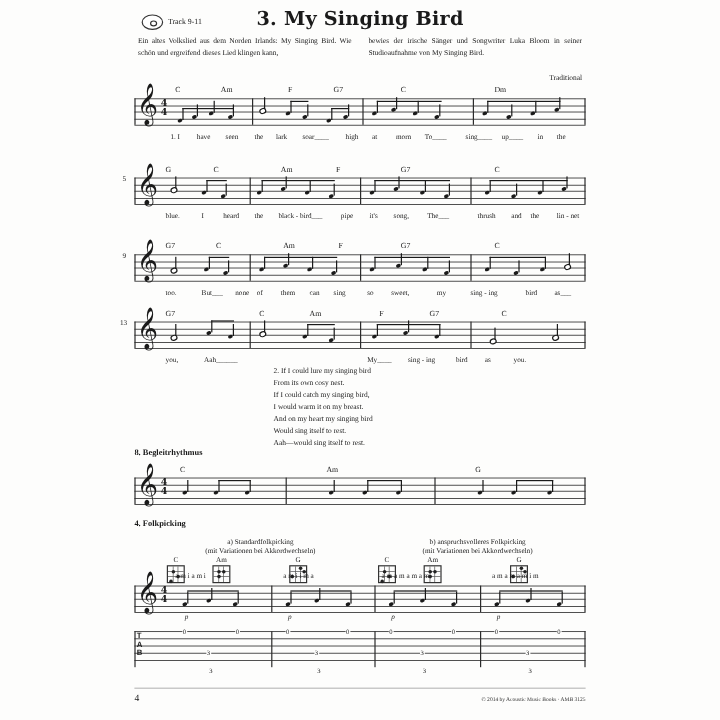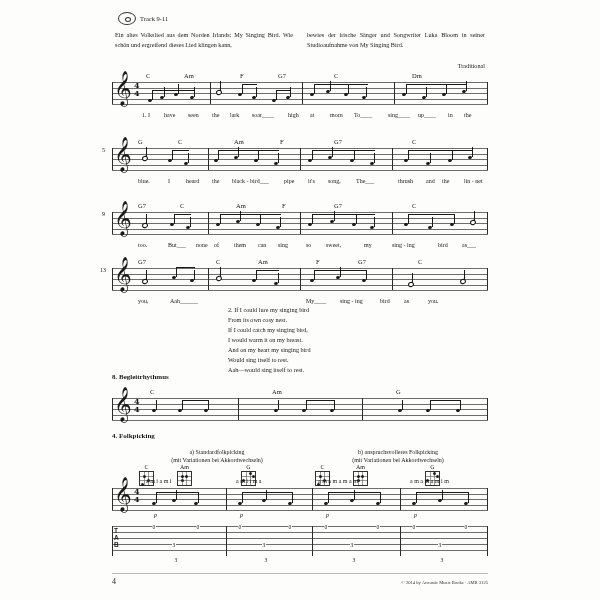--- a/index.html
+++ b/index.html
@@ -163,20 +163,21 @@
 </style>
 </head>
 <body>
 
 <div class="page">
 
   <div class="track-badge">
     <span class="cd-icon"></span>
     <span>Track 9-11</span>
   </div>
+  <div class="title">3. My Singing Bird</div>
 
   <div class="intro">
     <div class="col">Ein altes Volkslied aus dem Norden Irlands: My Singing Bird. Wie schön und ergreifend dieses Lied klingen kann,</div>
     <div class="col">bewies der irische Sänger und Songwriter Luka Bloom in seiner Studioaufnahme von My Singing Bird.</div>
   </div>
   <div class="trad">Traditional</div>
 
   <div class="system" style="top:82px;">
     <div class="staff">
       <span class="clef">𝄞</span>

